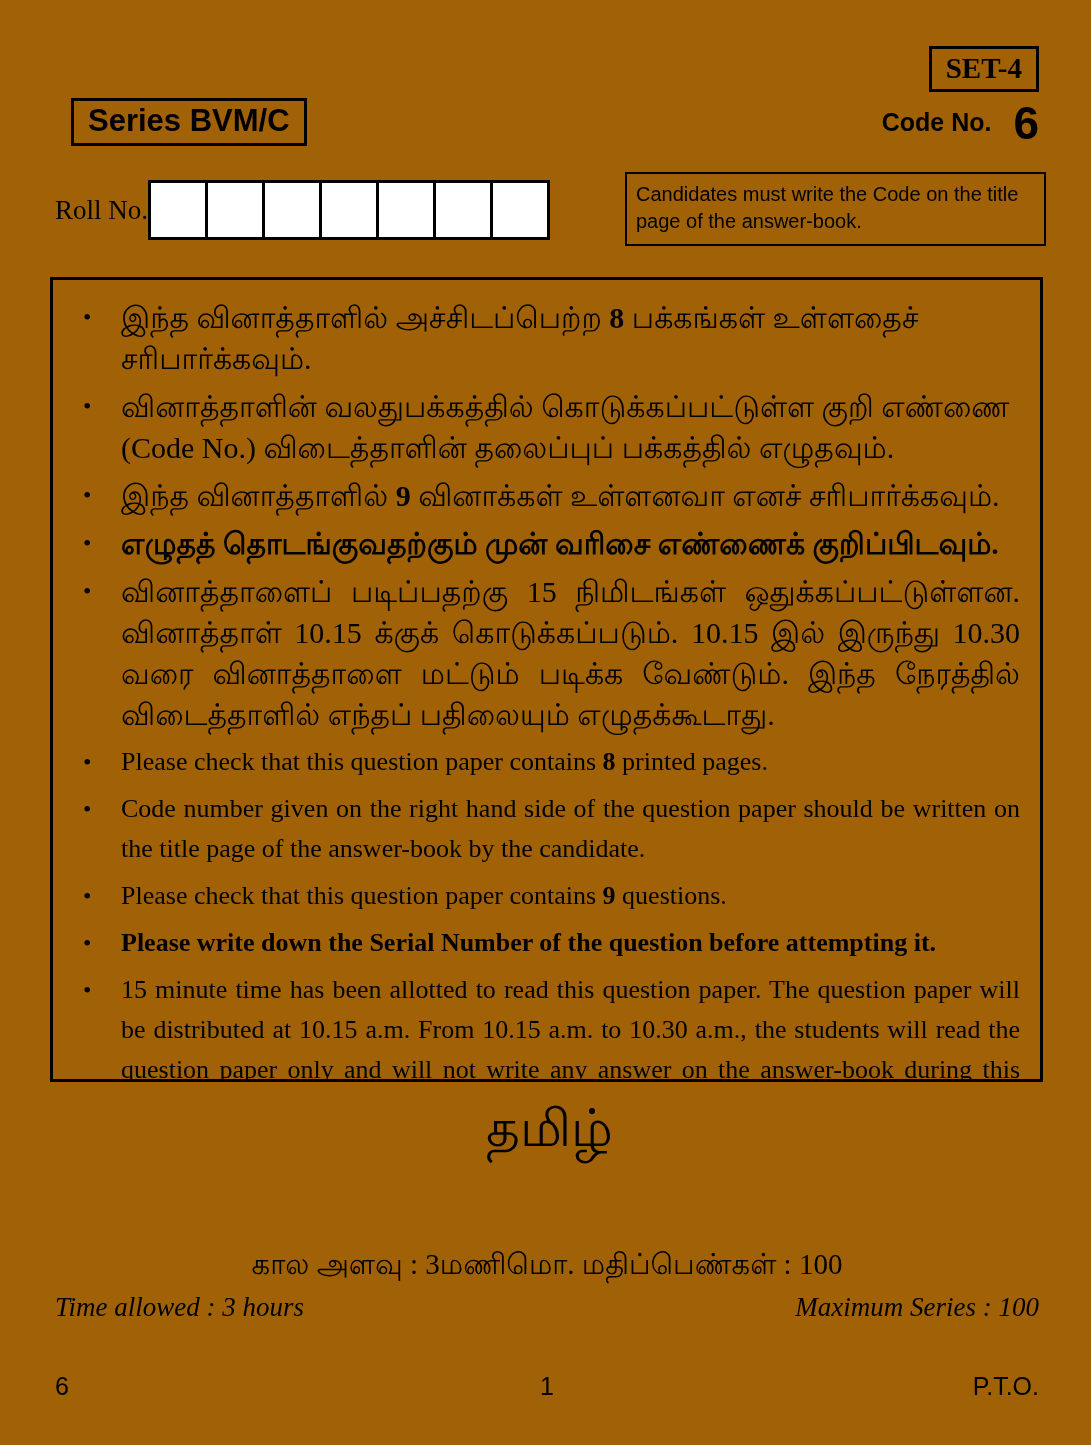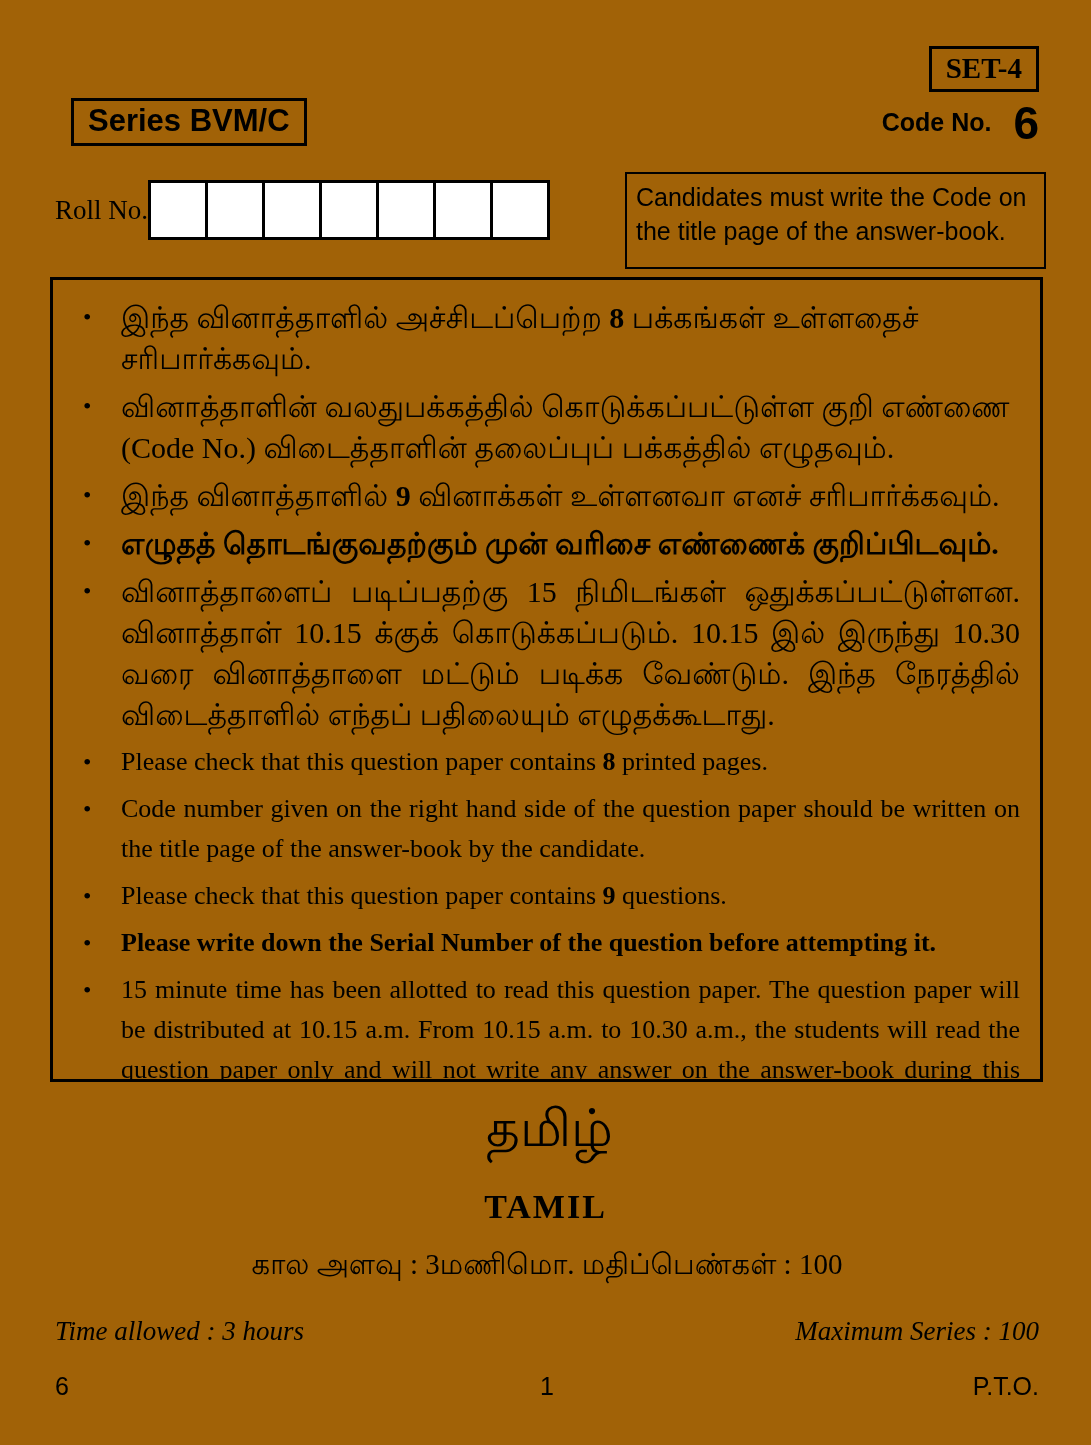--- a/index.html
+++ b/index.html
@@ -60,23 +60,23 @@
     margin-left: -3px;
     background: #fff;
   }
   .roll-cell:first-child { margin-left: 0; }
 
   .candidates-box {
     position: absolute;
     top: 172px; left: 625px;
     width: 399px;
     border: 2px solid #000;
-    padding: 7px 9px 18px 9px;
-    font-family: "Liberation Sans", sans-serif;
-    font-size: 25px;
+    padding: 7px 9px 9px 9px;
+    font-family: "Liberation Sans", sans-serif;
+    font-size: 20px;
     line-height: 1.35;
   }
 
   
   .instruction-box {
     position: absolute;
     top: 277px; left: 50px;
     width: 993px;
     height: 805px;
     border: 3px solid #000;
@@ -127,21 +127,20 @@
     justify-content: center;
     font-size: 29px;
   }
   .meta-row-en {
     position: absolute;
     top: 1292px; left: 55px; right: 52px;
     display: flex;
     justify-content: space-between;
     font-style: italic;
     font-size: 27px;
-    margin-top: 24px;
   }
 
   
   .footer-row {
     position: absolute;
     top: 1372px; left: 55px; right: 52px;
     display: flex;
     justify-content: space-between;
     font-family: "Liberation Sans", sans-serif;
     font-size: 25px;
@@ -224,21 +223,20 @@
           <span class="instr-text"><span class="seg-b">Please write down the Serial Number of the question before attempting it.</span></span>
         </div>
         <div class="instr-item en justify">
           <span class="instr-marker">•</span>
           <span class="instr-text"><span>15 minute time has been allotted to read this question paper. The question paper will be distributed at 10.15 a.m. From 10.15 a.m. to 10.30 a.m., the students will read the question paper only and will not write any answer on the answer-book during this period.</span></span>
         </div>
       </div>
   </div>
 
   <div class="title-ta">தமிழ்</div>
-  <div class="title-en">TAMIL</div>
 
   <div class="meta-row-ta">
     <span>கால அளவு : 3மணி</span>
     <span>மொ. மதிப்பெண்கள் : 100</span>
   </div>
   <div class="meta-row-en">
     <span>Time allowed : 3 hours</span>
     <span>Maximum Series : 100</span>
   </div>
 

